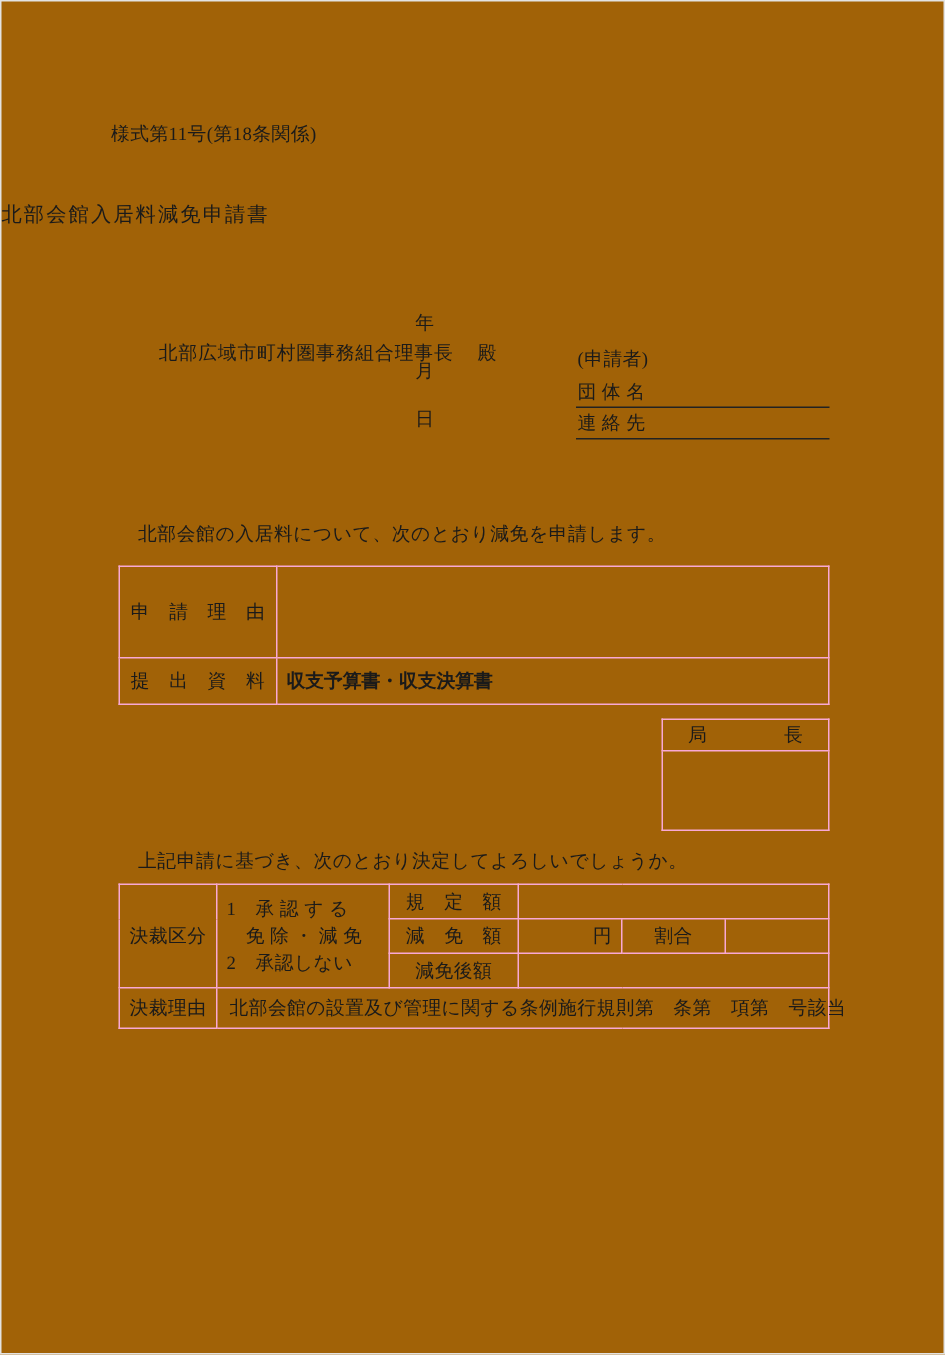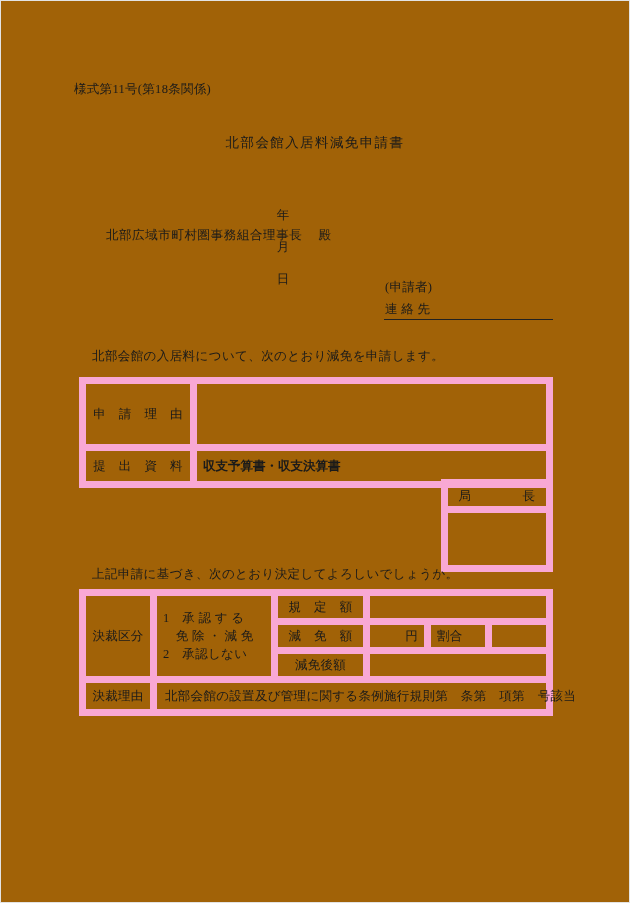--- a/index.html
+++ b/index.html
@@ -32,21 +32,21 @@
   #form-number {
     left: 73px;
     top: 80px;
     font-size: 12.5px;
     letter-spacing: 0.3px;
   }
   #doc-title {
     left: 0;
     right: 0;
     top: 133px;
-    text-align: center;
+    text-align: left;
     font-size: 13.5px;
     letter-spacing: 1.4px;
   }
 
   
   #date-line {
     left: 0;
     right: 78px;
     top: 191px;
     text-align: center;
@@ -70,21 +70,20 @@
   #applicant-block {
     left: 383px;
     top: 230px;
     width: 169px;
     font-size: 12.5px;
   }
   #applicant-heading {
     letter-spacing: 0.3px;
     margin-bottom: 3px;
     padding-left: 1px;
-    margin-top: 48px;
   }
   .applicant-row {
     border-bottom: 1px solid #222;
     height: 20px;
     line-height: 20px;
     letter-spacing: 0.3px;
     padding-left: 1px;
   }
   .applicant-row .lbl { display: inline-block; white-space: pre; }
 
@@ -97,21 +96,21 @@
   #statement-decision { left: 91px; top: 565px; }
 
   
   table.form-table {
     position: absolute;
     border-collapse: collapse;
     font-size: 12.5px;
     table-layout: fixed;
   }
   table.form-table td {
-    border: 7px solid #f9a8d4;
+    border: 1px solid #f9a8d4;
     padding: 0 6px;
     vertical-align: middle;
   }
   td.label-cell {
     text-align: center;
     white-space: pre;
     letter-spacing: 0.3px;
   }
   td.value-cell { text-align: left; font-weight: bold; }
   td.blank-cell { }
@@ -160,20 +159,21 @@
     padding: 2px 4px 2px 8px;
     white-space: pre;
     letter-spacing: 0.3px;
   }
   td.yen-cell {
     text-align: right;
     padding-right: 10px;
     letter-spacing: 0.3px;
   }
   td.wariai-label-cell {
+    text-align: center;
     letter-spacing: 0.3px;
     margin-top: 40px;
   }
   #row-reason-decision td.reason-text {
     text-align: left;
     padding-left: 8px;
     letter-spacing: 0.3px;
     white-space: pre;
   }
   #row-reason-decision td { height: 26px; }
@@ -196,20 +196,23 @@
     <span class="gap-end"></span>
   </div>
 
   <div class="abs jp nowrap" id="addressee">
     <span>北部広域市町村圏事務組合理事長</span><span class="dono">殿</span>
   </div>
 
   <div class="abs jp" id="applicant-block">
     <div id="applicant-heading">(申請者)</div>
 
+    <div class="applicant-row">
+      <span class="lbl">団 体 名</span>
+    </div>
     <div class="applicant-row">
       <span class="lbl">連 絡 先</span>
     </div>
   </div>
 
   <div class="abs jp body-sentence" id="statement-apply">北部会館の入居料について、次のとおり減免を申請します。</div>
 
   <table class="form-table" id="table-request">
     <tbody>
         <tr id="row-reason">

